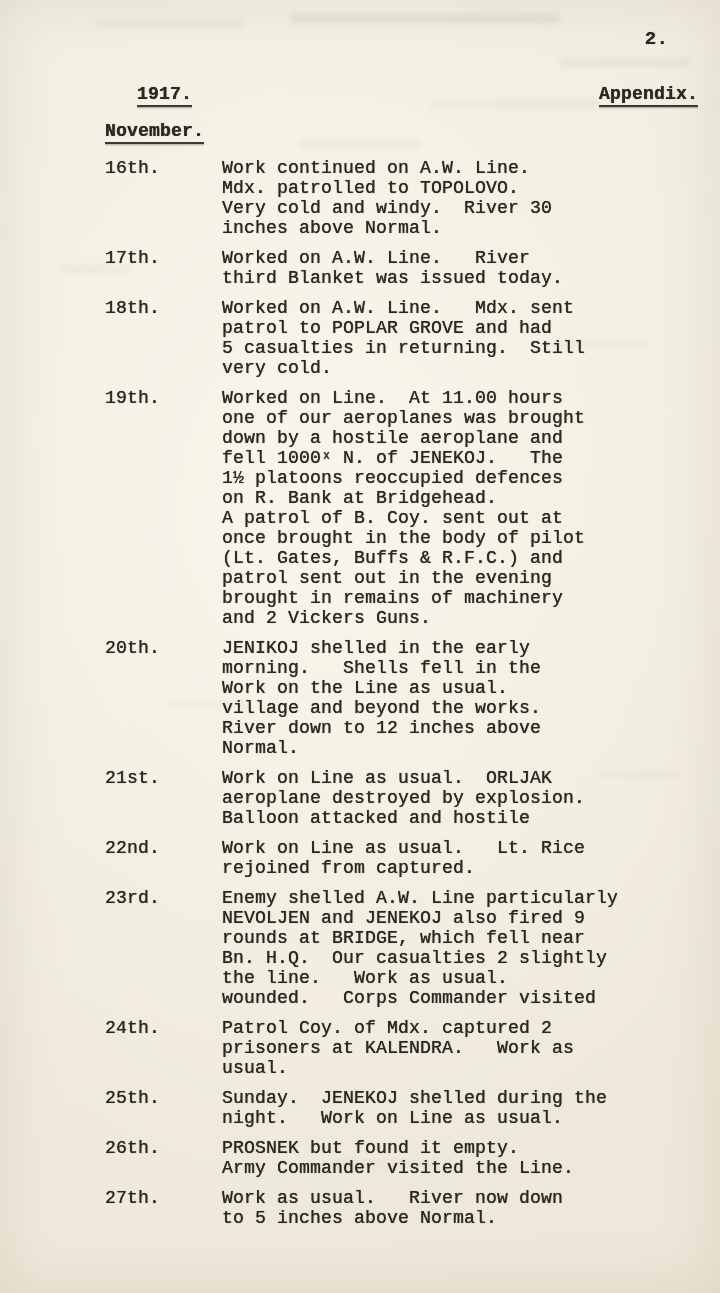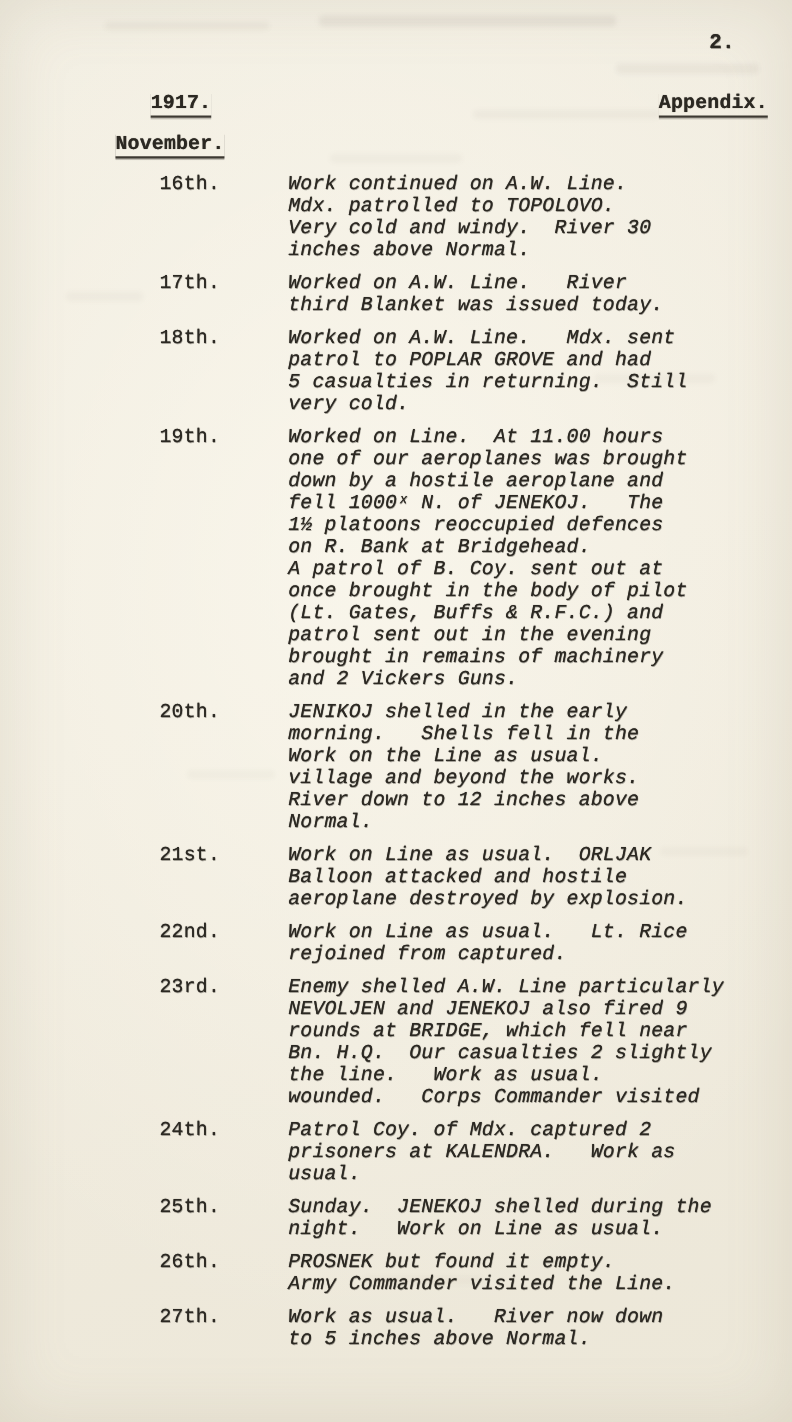--- a/index.html
+++ b/index.html
@@ -66,29 +66,27 @@
     right: 0;
   }
   .entry {
     display: flex;
     margin-bottom: 10px;
   }
   .entry .date {
     width: 117px;
     flex: 0 0 117px;
     line-height: 20px;
-    margin-left: 40px;
   }
   .entry .body {
     flex: 1;
   }
   .entry .line {
     line-height: 20px;
     white-space: pre;
-    font-style: italic;
   }
   
   .smudge {
     position: absolute;
     background: rgba(110,104,88,0.09);
     filter: blur(2.5px);
     border-radius: 4px;
     pointer-events: none;
   }
   .s1 { left: 290px; top: 14px;  width: 270px; height: 10px; }
@@ -178,22 +176,22 @@
           <div class="line">Work on the Line as usual.</div>
           <div class="line">village and beyond the works.</div>
           <div class="line">River down to 12 inches above</div>
           <div class="line">Normal.</div>
         </div>
       </div>
       <div class="entry">
         <div class="date">21st.</div>
         <div class="body">
           <div class="line">Work on Line as usual.  ORLJAK</div>
+          <div class="line">aeroplane destroyed by explosion.</div>
           <div class="line">Balloon attacked and hostile</div>
-          <div class="line">aeroplane destroyed by explosion.</div>
         </div>
       </div>
       <div class="entry">
         <div class="date">22nd.</div>
         <div class="body">
           <div class="line">Work on Line as usual.   Lt. Rice</div>
           <div class="line">rejoined from captured.</div>
         </div>
       </div>
       <div class="entry">

